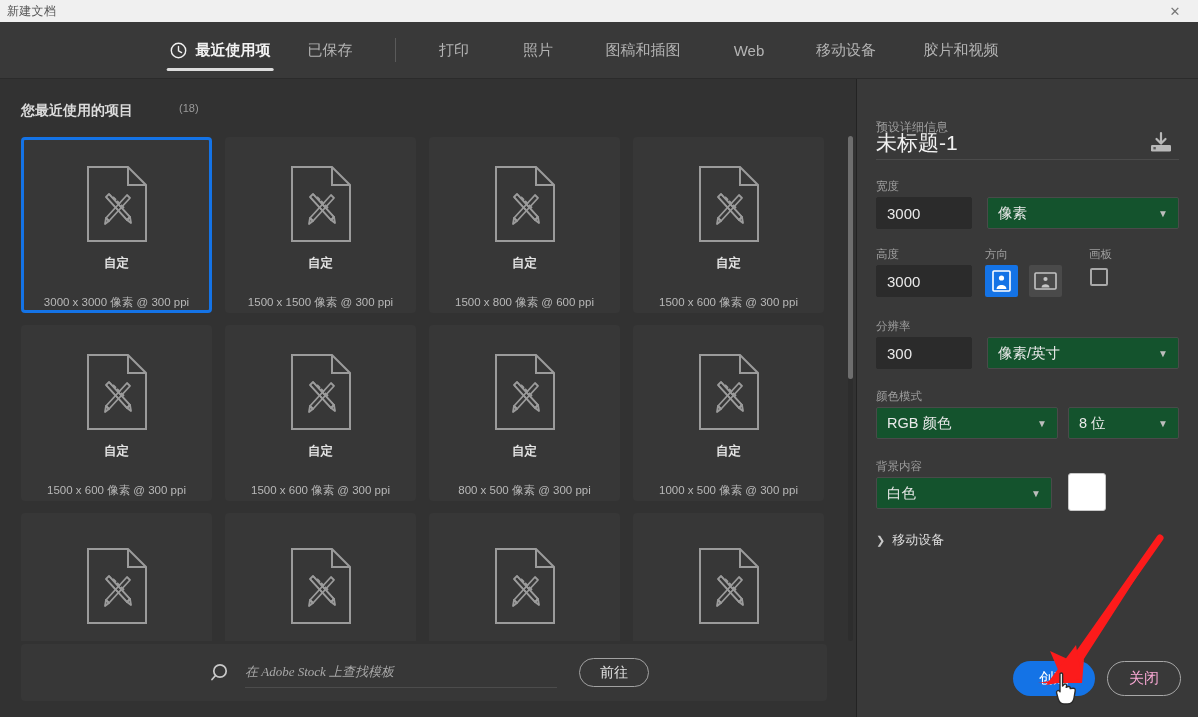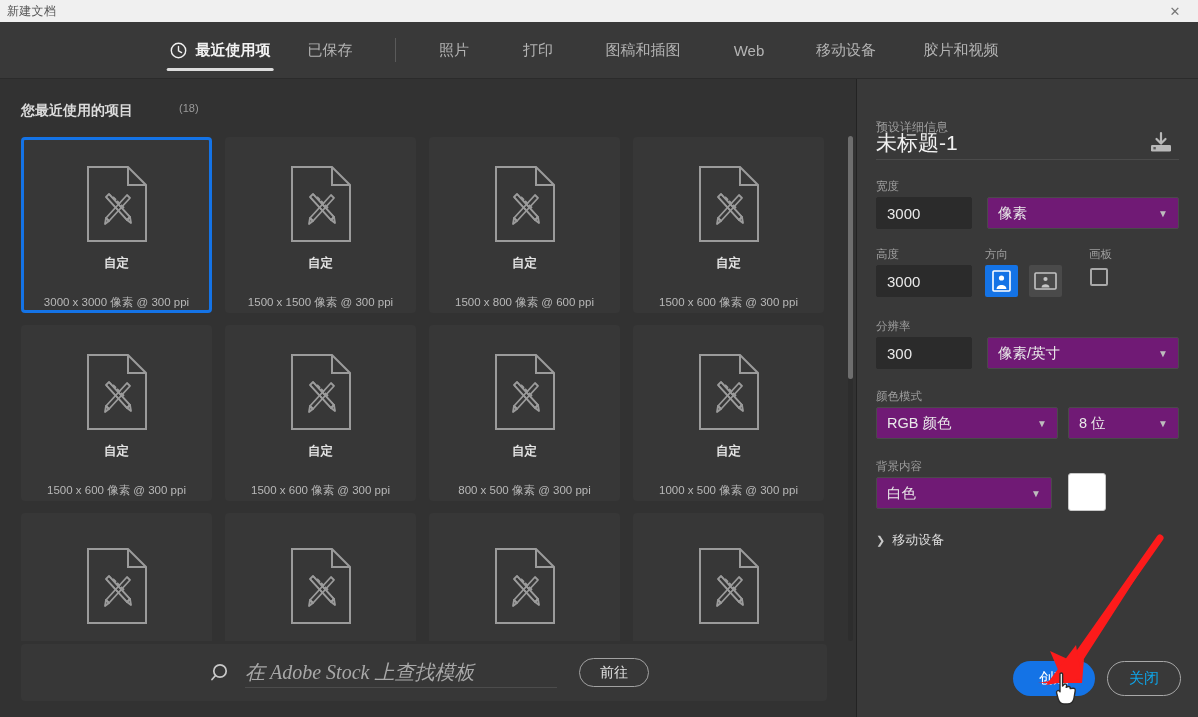--- a/index.html
+++ b/index.html
@@ -119,21 +119,21 @@
   #stock-bar {
     position: absolute; left: 21px; bottom: 16px; width: 806px; height: 57px;
     background: #373737; border-radius: 4px;
     display: flex; align-items: center;
   }
   #stock-search-icon { margin-left: 190px; display: flex; }
   #stock-input {
     flex: 0 0 312px; margin-left: 12px; height: 30px;
     background: transparent; border: none;
     border-bottom: 1px solid #4c4c4c;
-    color: #d0d0d0; font-size: 20px; font-style: italic;
+    color: #d0d0d0; font-size: 13px; font-style: italic;
     font-family: "Liberation Serif", serif;
     outline: none;
   }
   #stock-input::placeholder { color: #a8a8a8; font-style: italic; }
   #stock-go {
     margin-left: 22px; width: 70px; height: 29px;
     border: 1px solid #a2a2a2; border-radius: 15px;
     background: transparent; color: #e2e2e2; font-size: 14px;
     cursor: pointer; font-family: "Liberation Sans", sans-serif;
   }
@@ -154,21 +154,21 @@
   #save-preset-icon { cursor: pointer; display: flex; margin-right: 4px; }
 
   .field-label { font-size: 11.5px; color: #9e9e9e; }
   .num-input {
     background: #2b2b2b; border: 1px solid #2b2b2b; border-radius: 2px;
     color: #eaeaea; font-size: 15px; padding: 0 10px;
     height: 32px; outline: none;
     font-family: "Liberation Sans", sans-serif;
   }
   .select {
-    background: #701a75; border: 1px solid #4a4a4a; border-radius: 2px;
+    background: #14532d; border: 1px solid #4a4a4a; border-radius: 2px;
     height: 32px; display: flex; align-items: center;
     padding: 0 10px; color: #eaeaea; font-size: 14.5px; cursor: pointer;
     justify-content: space-between;
   }
   .chev { color: #bdbdbd; font-size: 10px; margin-left: 8px; }
 
   #w-label { left: 19px; top: 100px; }
   #w-input { left: 19px; top: 118px; width: 96px; }
   #w-unit  { left: 130px; top: 118px; width: 192px; }
 
@@ -217,21 +217,21 @@
   #btn-create {
     position: absolute; left: 1013px; top: 661px;
     width: 82px; height: 35px; border-radius: 18px;
     background: #1473e6; color: #ffffff; font-size: 15px;
     border: none; cursor: pointer;
     font-family: "Liberation Sans", sans-serif;
   }
   #btn-close {
     position: absolute; left: 1107px; top: 661px;
     width: 74px; height: 35px; border-radius: 18px;
-    background: transparent; color: #0ea5e9; font-size: 15px;
+    background: transparent; color: #f9a8d4; font-size: 15px;
     border: 1px solid #a8a8a8; cursor: pointer;
     font-family: "Liberation Sans", sans-serif;
   }
 
   
   #annotation-arrow {
     position: absolute; left: 1010px; top: 533px;
     width: 180px; height: 160px; pointer-events: none;
   }
   #mouse-cursor {
@@ -261,24 +261,24 @@
       <span>最近使用项</span>
       <div class="tab-underline"></div>
     </div>
     <div class="tab" style="width: 96px;">
       <span>已保存</span>
     </div>
     <div style="width: 34px; display: flex; align-items: center; justify-content: center;">
       <div class="tab-divider"></div>
     </div>
     <div class="tab" style="width: 84px;">
+      <span>打印</span>
+    </div>
+    <div class="tab" style="width: 84px;">
       <span>照片</span>
-    </div>
-    <div class="tab" style="width: 84px;">
-      <span>打印</span>
     </div>
     <div class="tab" style="width: 126px;">
       <span>图稿和插图</span>
     </div>
     <div class="tab" style="width: 86px; align-items: center;">
       <span>Web</span>
     </div>
     <div class="tab" style="width: 108px;">
       <span>移动设备</span>
     </div>

